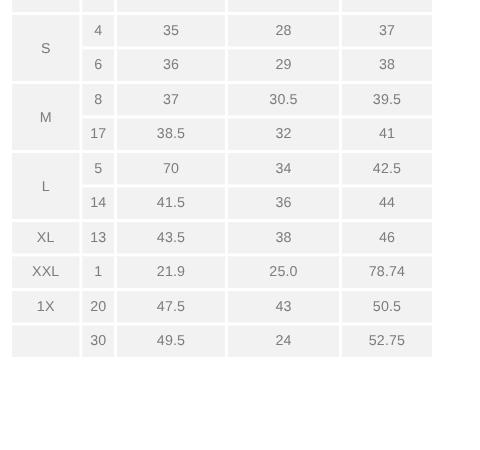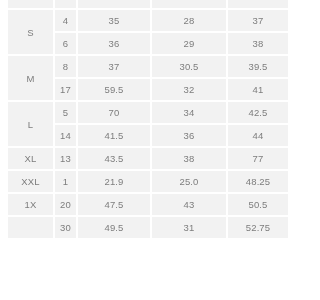--- a/index.html
+++ b/index.html
@@ -114,21 +114,21 @@
         </tr>
         <tr>
           <td class="size-cell" rowspan="2">M</td>
           <td>8</td>
           <td>37</td>
           <td>30.5</td>
           <td>39.5</td>
         </tr>
         <tr>
           <td>17</td>
-          <td>59.5</td>
+          <td>38.5</td>
           <td>32</td>
           <td>41</td>
         </tr>
         <tr>
           <td class="size-cell" rowspan="2">L</td>
           <td>5</td>
           <td>70</td>
           <td>34</td>
           <td>42.5</td>
         </tr>
@@ -136,38 +136,38 @@
           <td>14</td>
           <td>41.5</td>
           <td>36</td>
           <td>44</td>
         </tr>
         <tr>
           <td class="size-cell" rowspan="1">XL</td>
           <td>13</td>
           <td>43.5</td>
           <td>38</td>
-          <td>77</td>
+          <td>46</td>
         </tr>
         <tr>
           <td class="size-cell" rowspan="1">XXL</td>
           <td>1</td>
           <td>21.9</td>
           <td>25.0</td>
-          <td>48.25</td>
+          <td>78.74</td>
         </tr>
         <tr>
           <td class="size-cell" rowspan="1">1X</td>
           <td>20</td>
           <td>47.5</td>
           <td>43</td>
           <td>50.5</td>
         </tr>
         <tr>
           <td class="size-cell" rowspan="1"></td>
           <td>30</td>
           <td>49.5</td>
-          <td>31</td>
+          <td>24</td>
           <td>52.75</td>
         </tr>
       </tbody>
   </table>
 </div>
 
 </body></html>

